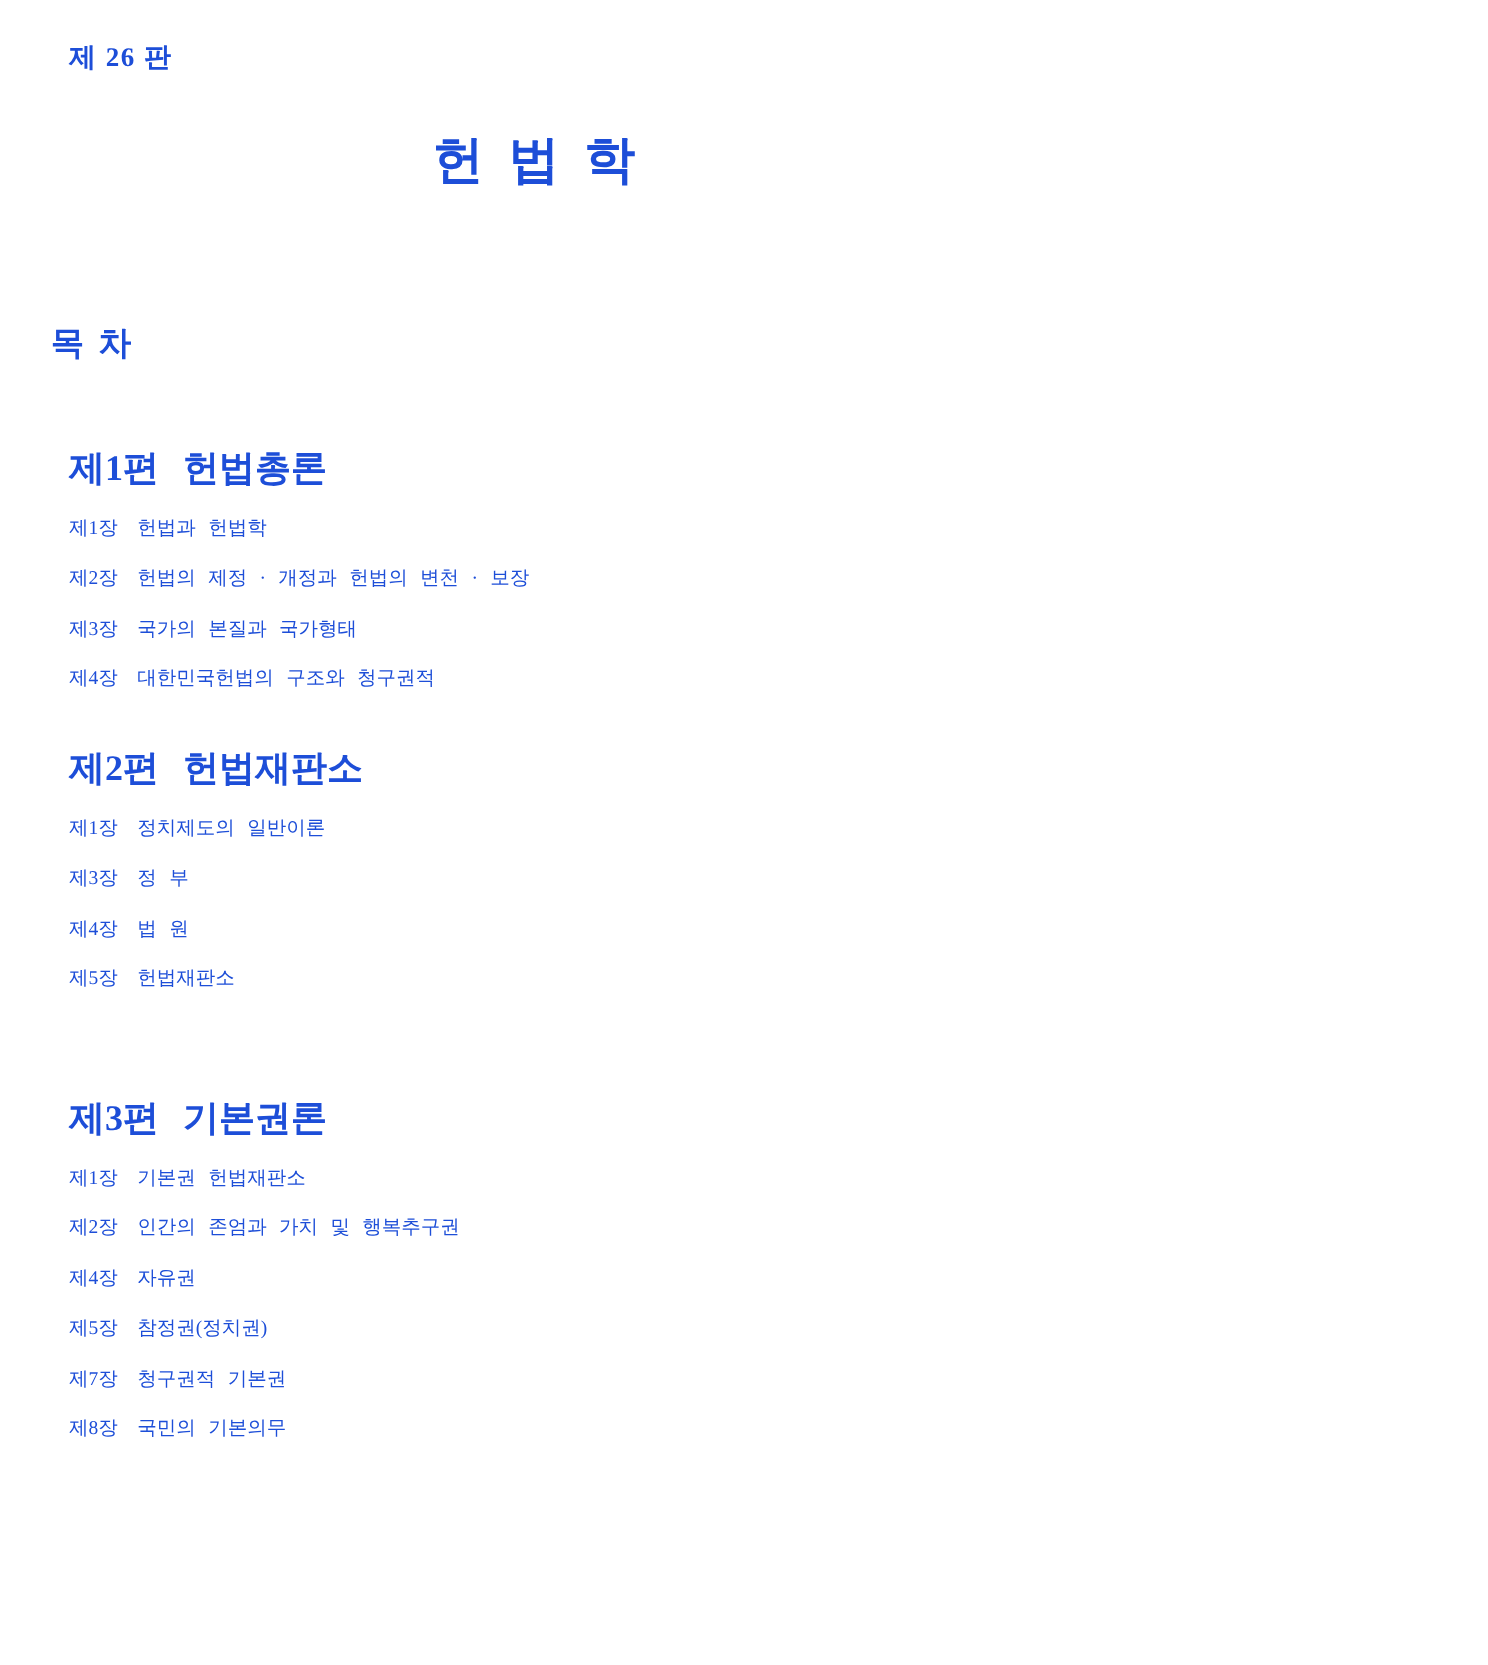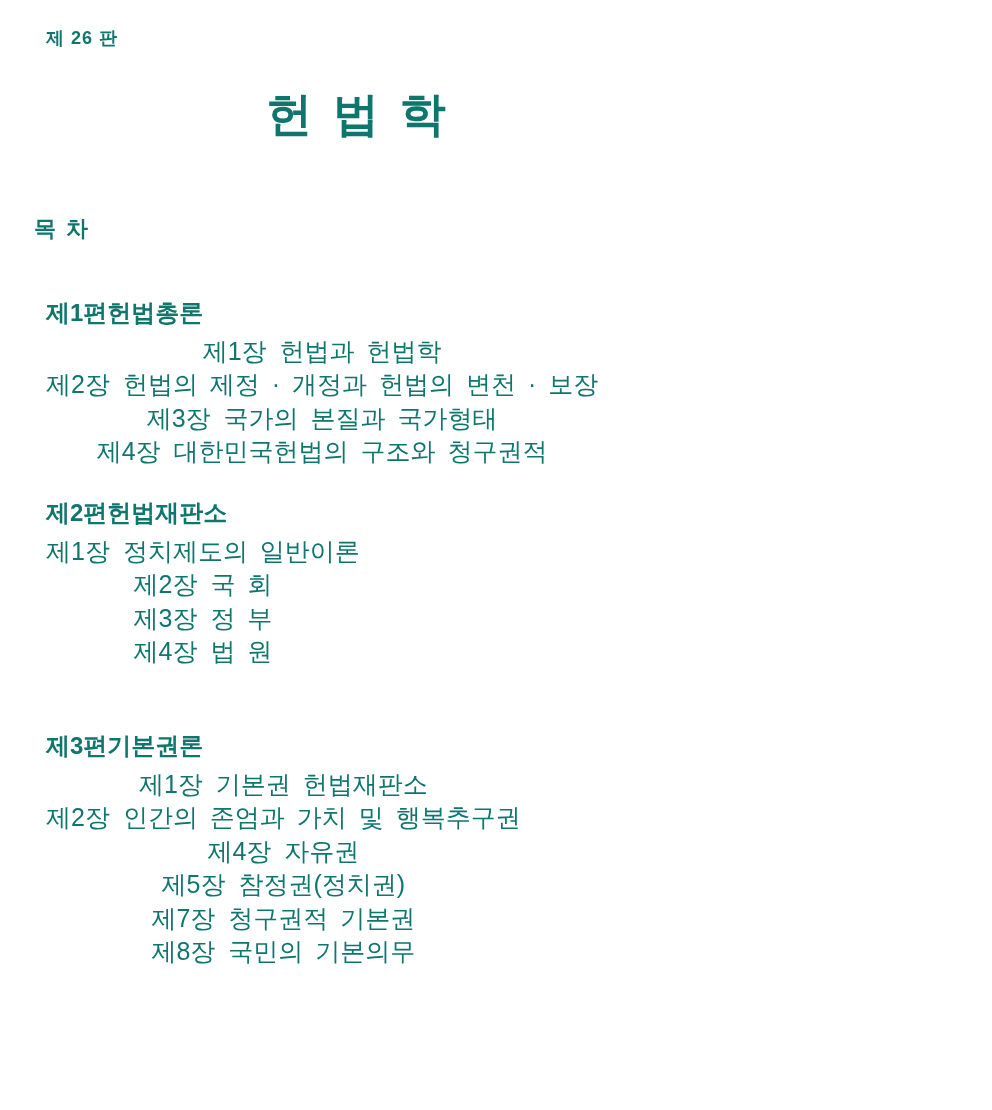--- a/index.html
+++ b/index.html
@@ -5,40 +5,40 @@
   html, body {
     margin: 0;
     padding: 0;
     background: #ffffff;
   }
   .page {
     position: relative;
     width: 929px;
     height: 1110px;
     background: #ffffff;
-    color: #0f766e;
-    font-family: Liberation Sans, sans-serif;
+    color: #1d4ed8;
+    font-family: Liberation Serif, serif;
     overflow: hidden;
   }
   .edition {
     position: absolute;
     left: 46px;
     top: 26px;
     font-size: 18px;
     font-weight: bold;
     letter-spacing: 1px;
     white-space: pre;
   }
   .doc-title {
     position: absolute;
     left: 0;
     top: 84px;
     width: 716px;
     text-align: center;
-    font-size: 46px;
+    font-size: 34px;
     font-weight: bold;
     letter-spacing: 4px;
     white-space: pre;
   }
   .toc-label {
     position: absolute;
     left: 34px;
     top: 214px;
     font-size: 22px;
     font-weight: bold;
@@ -55,26 +55,26 @@
   .toc-section.s3 { top: 730px; }
   .part-heading {
     font-size: 24px;
     font-weight: bold;
     line-height: 32px;
     margin-bottom: 6px;
     word-spacing: 4px;
   }
   .part-heading .part-no {
     display: inline-block;
+    margin-right: 16px;
   }
   .chapter {
-    font-size: 25px;
+    font-size: 13px;
     line-height: 33.4px;
     word-spacing: 5px;
-    text-align: center;
   }
   .chapter .chapter-no {
     display: inline-block;
     margin-right: 13px;
   }
 </style>
 </head>
 <body>
 
 <div class="page">
@@ -104,27 +104,27 @@
   </div>
 
   <div class="toc-section s2">
     <div class="part-heading">
       <span class="part-no">제2편</span><span>헌법재판소</span>
     </div>
     <div class="chapter">
       <span class="chapter-no">제1장</span><span>정치제도의 일반이론</span>
     </div>
     <div class="chapter">
-      <span class="chapter-no">제2장</span><span>국 회</span>
-    </div>
-    <div class="chapter">
       <span class="chapter-no">제3장</span><span>정 부</span>
     </div>
     <div class="chapter">
       <span class="chapter-no">제4장</span><span>법 원</span>
+    </div>
+    <div class="chapter">
+      <span class="chapter-no">제5장</span><span>헌법재판소</span>
     </div>
   </div>
 
   <div class="toc-section s3">
     <div class="part-heading">
       <span class="part-no">제3편</span><span>기본권론</span>
     </div>
     <div class="chapter">
       <span class="chapter-no">제1장</span><span>기본권 헌법재판소</span>
     </div>

